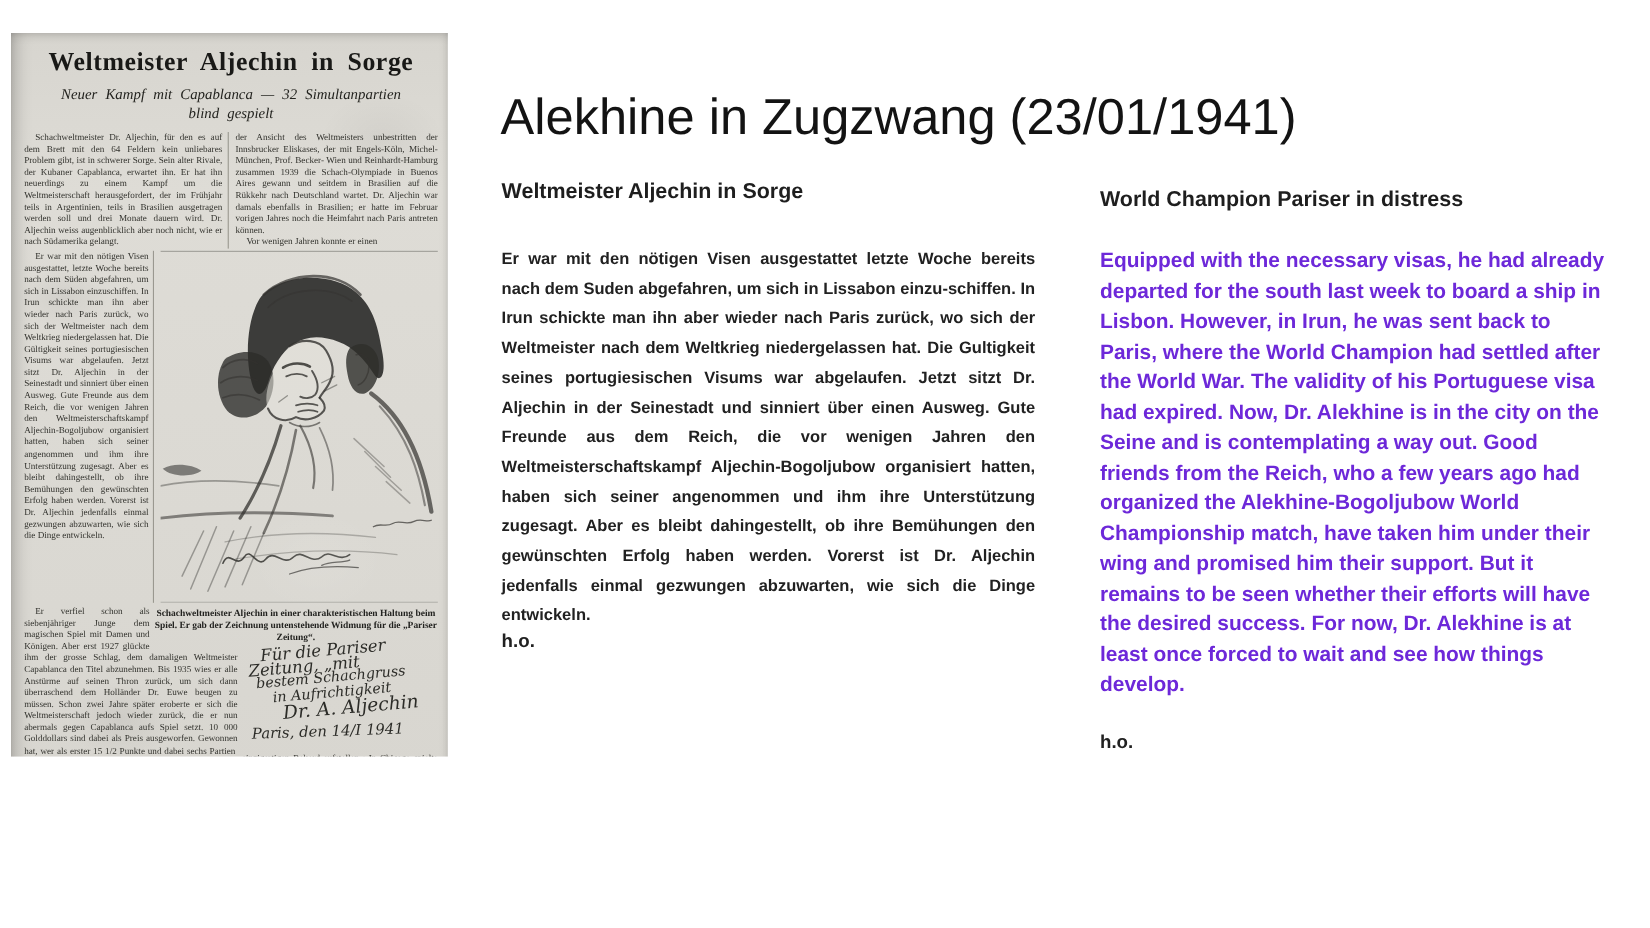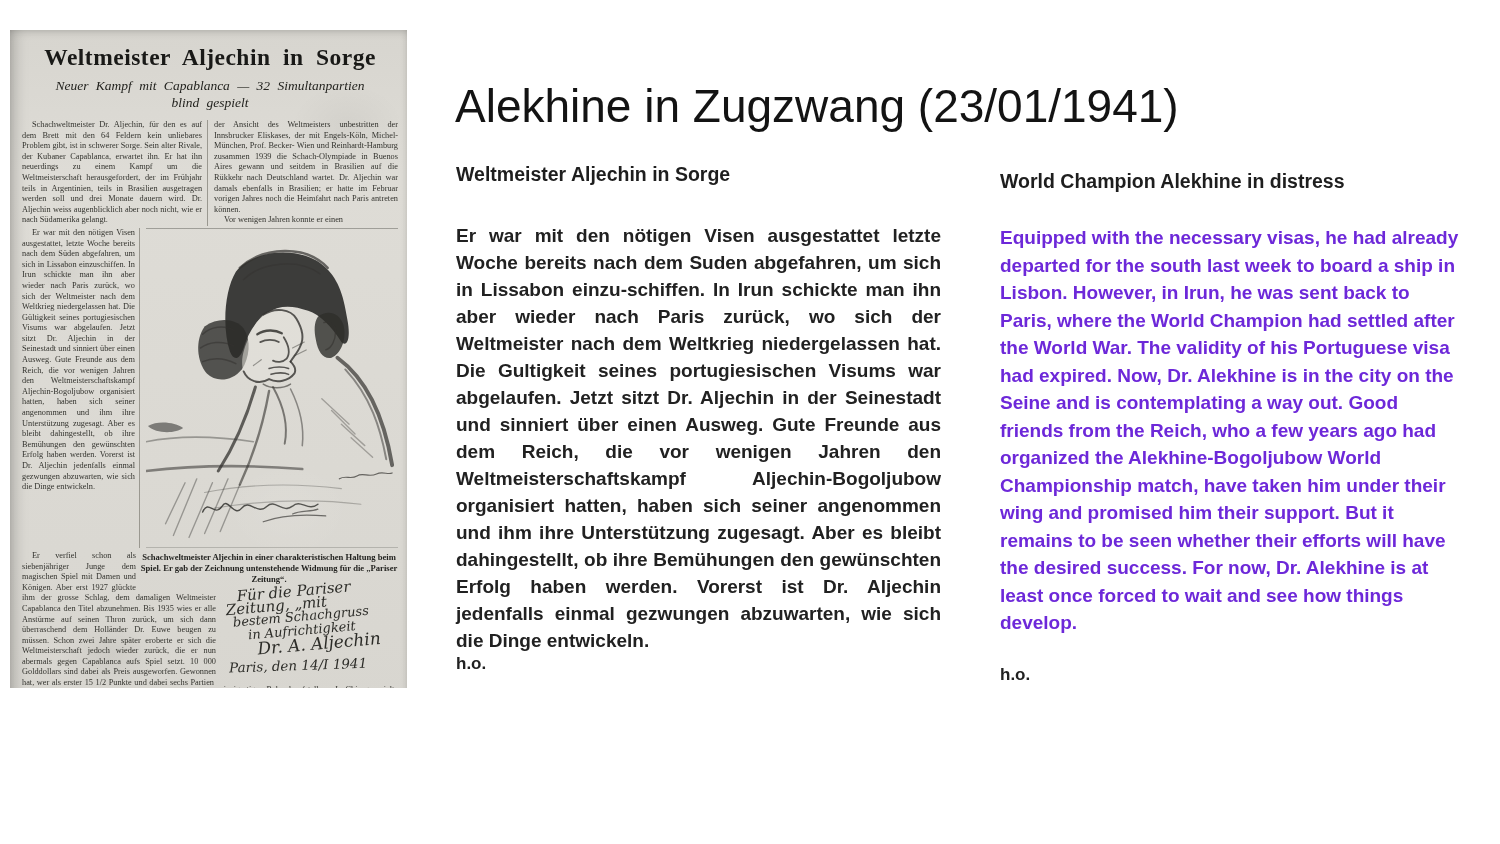--- a/index.html
+++ b/index.html
@@ -52,21 +52,21 @@
   .np-leftflow{text-align:justify;}
 
   
   .article-title{position:absolute;left:455px;top:48px;width:1000px;
     font-size:46px;font-weight:400;letter-spacing:0;color:#131313;}
   .col-german{position:absolute;left:456px;top:163px;width:485px;}
   .col-english{position:absolute;left:1000px;top:170px;width:464px;}
   .col-heading{font-size:19.5px;font-weight:bold;color:#1e1e1e;}
   .col-german .col-heading{margin-bottom:36px;}
   .col-english .col-heading{margin-bottom:31px;}
-  .col-body{font-size:19px;font-weight:bold;color:#212121;line-height:27px;}
+  .col-body{font-size:15px;font-weight:bold;color:#212121;line-height:27px;}
   .col-german .col-body{text-align:justify;}
   .col-english .col-body{text-align:left;font-size:19px;line-height:27.5px;color:#6d28d9;}
   .col-sig{font-size:17px;font-weight:bold;color:#212121;}
   .col-english .col-sig{margin-top:28px;}
 
   .sketch-stroke{fill:none;stroke:#33322f;stroke-linecap:round;}
 </style>
 </head>
 <body>
 
@@ -156,18 +156,18 @@
 
   <h1 class="article-title">Alekhine in Zugzwang (23/01/1941)</h1>
 
   <div class="col-german">
     <div class="col-heading">Weltmeister Aljechin in Sorge</div>
     <div class="col-body">Er war mit den nötigen Visen ausgestattet letzte Woche bereits nach dem Suden abgefahren, um sich in Lissabon einzu-schiffen. In Irun schickte man ihn aber wieder nach Paris zurück, wo sich der Weltmeister nach dem Weltkrieg niedergelassen hat. Die Gultigkeit seines portugiesischen Visums war abgelaufen. Jetzt sitzt Dr. Aljechin in der Seinestadt und sinniert über einen Ausweg. Gute Freunde aus dem Reich, die vor wenigen Jahren den Weltmeisterschaftskampf Aljechin-Bogoljubow organisiert hatten, haben sich seiner angenommen und ihm ihre Unterstützung zugesagt. Aber es bleibt dahingestellt, ob ihre Bemühungen den gewünschten Erfolg haben werden. Vorerst ist Dr. Aljechin jedenfalls einmal gezwungen abzuwarten, wie sich die Dinge entwickeln.</div>
     <div class="col-sig">h.o.</div>
   </div>
 
   <div class="col-english">
-    <div class="col-heading">World Champion Alekhine in distress</div>
+    <div class="col-heading">World Champion Pariser in distress</div>
     <div class="col-body">Equipped with the necessary visas, he had already departed for the south last week to board a ship in Lisbon. However, in Irun, he was sent back to Paris, where the World Champion had settled after the World War. The validity of his Portuguese visa had expired. Now, Dr. Alekhine is in the city on the Seine and is contemplating a way out. Good friends from the Reich, who a few years ago had organized the Alekhine-Bogoljubow World Championship match, have taken him under their wing and promised him their support. But it remains to be seen whether their efforts will have the desired success. For now, Dr. Alekhine is at least once forced to wait and see how things develop.</div>
     <div class="col-sig">h.o.</div>
   </div>
 
 </div>
 
 </body></html>

